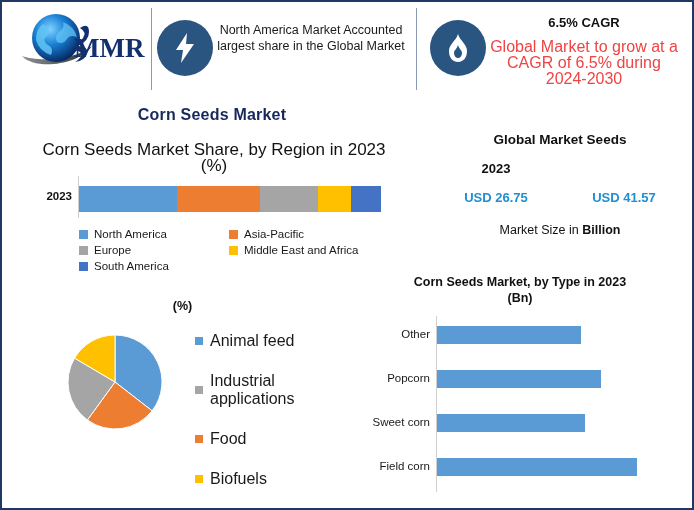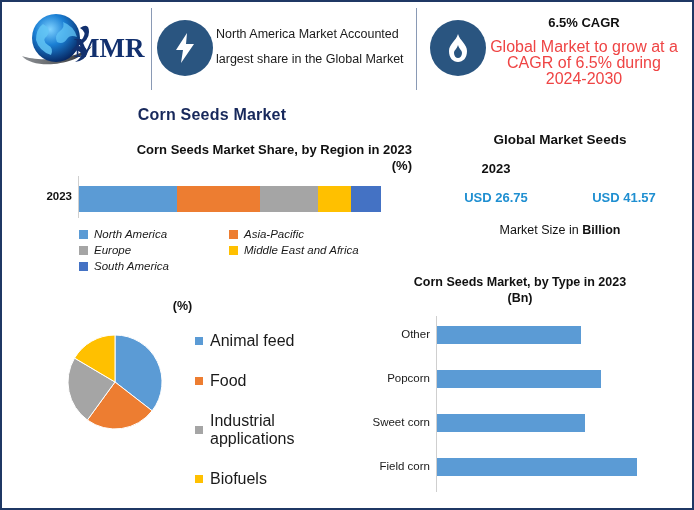--- a/index.html
+++ b/index.html
@@ -25,60 +25,60 @@
   .hdr-circle{
     border-radius:50%;
     background:#2A5580;
     display:flex;align-items:center;justify-content:center;
   }
   #bolt-circle{left:155px;top:18px;width:56px;height:56px;}
   #flame-circle{left:428px;top:18px;width:56px;height:56px;}
 
   #na-text{
     left:214px;top:20px;width:190px;
-    text-align:left;
-    font-size:12.5px;color:#1a1a1a;line-height:25px;
+    text-align:center;
+    font-size:12.5px;color:#1a1a1a;line-height:16px;
   }
   #cagr-block{left:486px;top:12px;width:192px;text-align:center;}
   #cagr-title{font-size:13px;font-weight:bold;color:#111;line-height:17px;}
   #cagr-desc{font-size:16px;color:#ef4444;line-height:16px;margin-top:8px;}
 
   .vdiv{width:1px;background:#8a9ab5;}
 
   
   #main-title{
     left:0;top:104px;width:420px;text-align:center;
     font-size:16px;font-weight:bold;color:#17285B;
     letter-spacing:.2px;
   }
 
   
   #region-chart{left:14px;top:140px;width:396px;height:140px;}
   #region-title{
-    width:100%;text-align:right;
-    font-size:13px;font-weight:bold;color:#111;line-height:16px;
+    width:100%;text-align:center;
+    font-size:17px;font-weight:normal;color:#111;line-height:16px;
   }
   #region-plot{position:relative;margin-top:8px;height:34px;}
   #region-axis{position:absolute;left:62px;top:-6px;width:1px;height:42px;background:#cfcfcf;}
   #region-ylabel{
     position:absolute;left:0;top:8px;width:56px;text-align:right;
     font-size:11.5px;font-weight:bold;color:#111;
   }
   #region-bar{
     position:absolute;left:63px;top:4px;height:26px;width:302px;
     display:flex;
   }
   #region-bar > div{height:100%;}
   #region-legend{
     margin-top:12px;margin-left:63px;width:300px;
     display:flex;flex-wrap:wrap;
   }
   .rlg{width:50%;display:flex;align-items:center;margin-bottom:4px;}
   .rlg .sw{width:9px;height:9px;margin-right:6px;flex:0 0 auto;}
-  .rlg .lb{font-size:11.5px;color:#1a1a1a;font-style:italic;}
+  .rlg .lb{font-size:11.5px;color:#1a1a1a;}
 
   
   #gms{left:430px;top:130px;width:256px;text-align:center;}
   #gms-title{font-size:13.5px;font-weight:bold;color:#111;}
   #gms-years{display:flex;margin-top:14px;}
   #gms-years > div{width:50%;font-size:13px;font-weight:bold;color:#111;}
   #gms-vals{display:flex;margin-top:14px;}
   #gms-vals > div{width:50%;font-size:13px;font-weight:bold;color:#1F8FD1;}
   #gms-note{margin-top:18px;font-size:12.5px;color:#111;}
   #gms-note b{font-weight:bold;}
@@ -229,26 +229,26 @@
           <path d="M50 50 L87.13728558165745 78.8066315216899 A47 47 0 0 1 22.374093142253766 88.02379873562253 Z" fill="#ED7D31" stroke="#ffffff" stroke-width="1"></path>
           <path d="M50 50 L22.374093142253766 88.02379873562253 A47 47 0 0 1 9.545124730814635 26.07505345973257 Z" fill="#A5A5A5" stroke="#ffffff" stroke-width="1"></path>
           <path d="M50 50 L9.545124730814635 26.07505345973257 A47 47 0 0 1 49.99999999999999 3 Z" fill="#FFC000" stroke="#ffffff" stroke-width="1"></path>
         </svg>
       <div id="pie-legend">
           <div class="plg">
             <span class="sw" style="background:#5B9BD5"></span>
             <span class="lb">Animal feed</span>
           </div>
           <div class="plg">
+            <span class="sw" style="background:#A5A5A5"></span>
+            <span class="lb">Industrial applications</span>
+          </div>
+          <div class="plg">
             <span class="sw" style="background:#ED7D31"></span>
             <span class="lb">Food</span>
-          </div>
-          <div class="plg">
-            <span class="sw" style="background:#A5A5A5"></span>
-            <span class="lb">Industrial applications</span>
           </div>
           <div class="plg">
             <span class="sw" style="background:#FFC000"></span>
             <span class="lb">Biofuels</span>
           </div>
         </div>
     </div>
   </div>
 
   <div class="abs" id="bytype">

